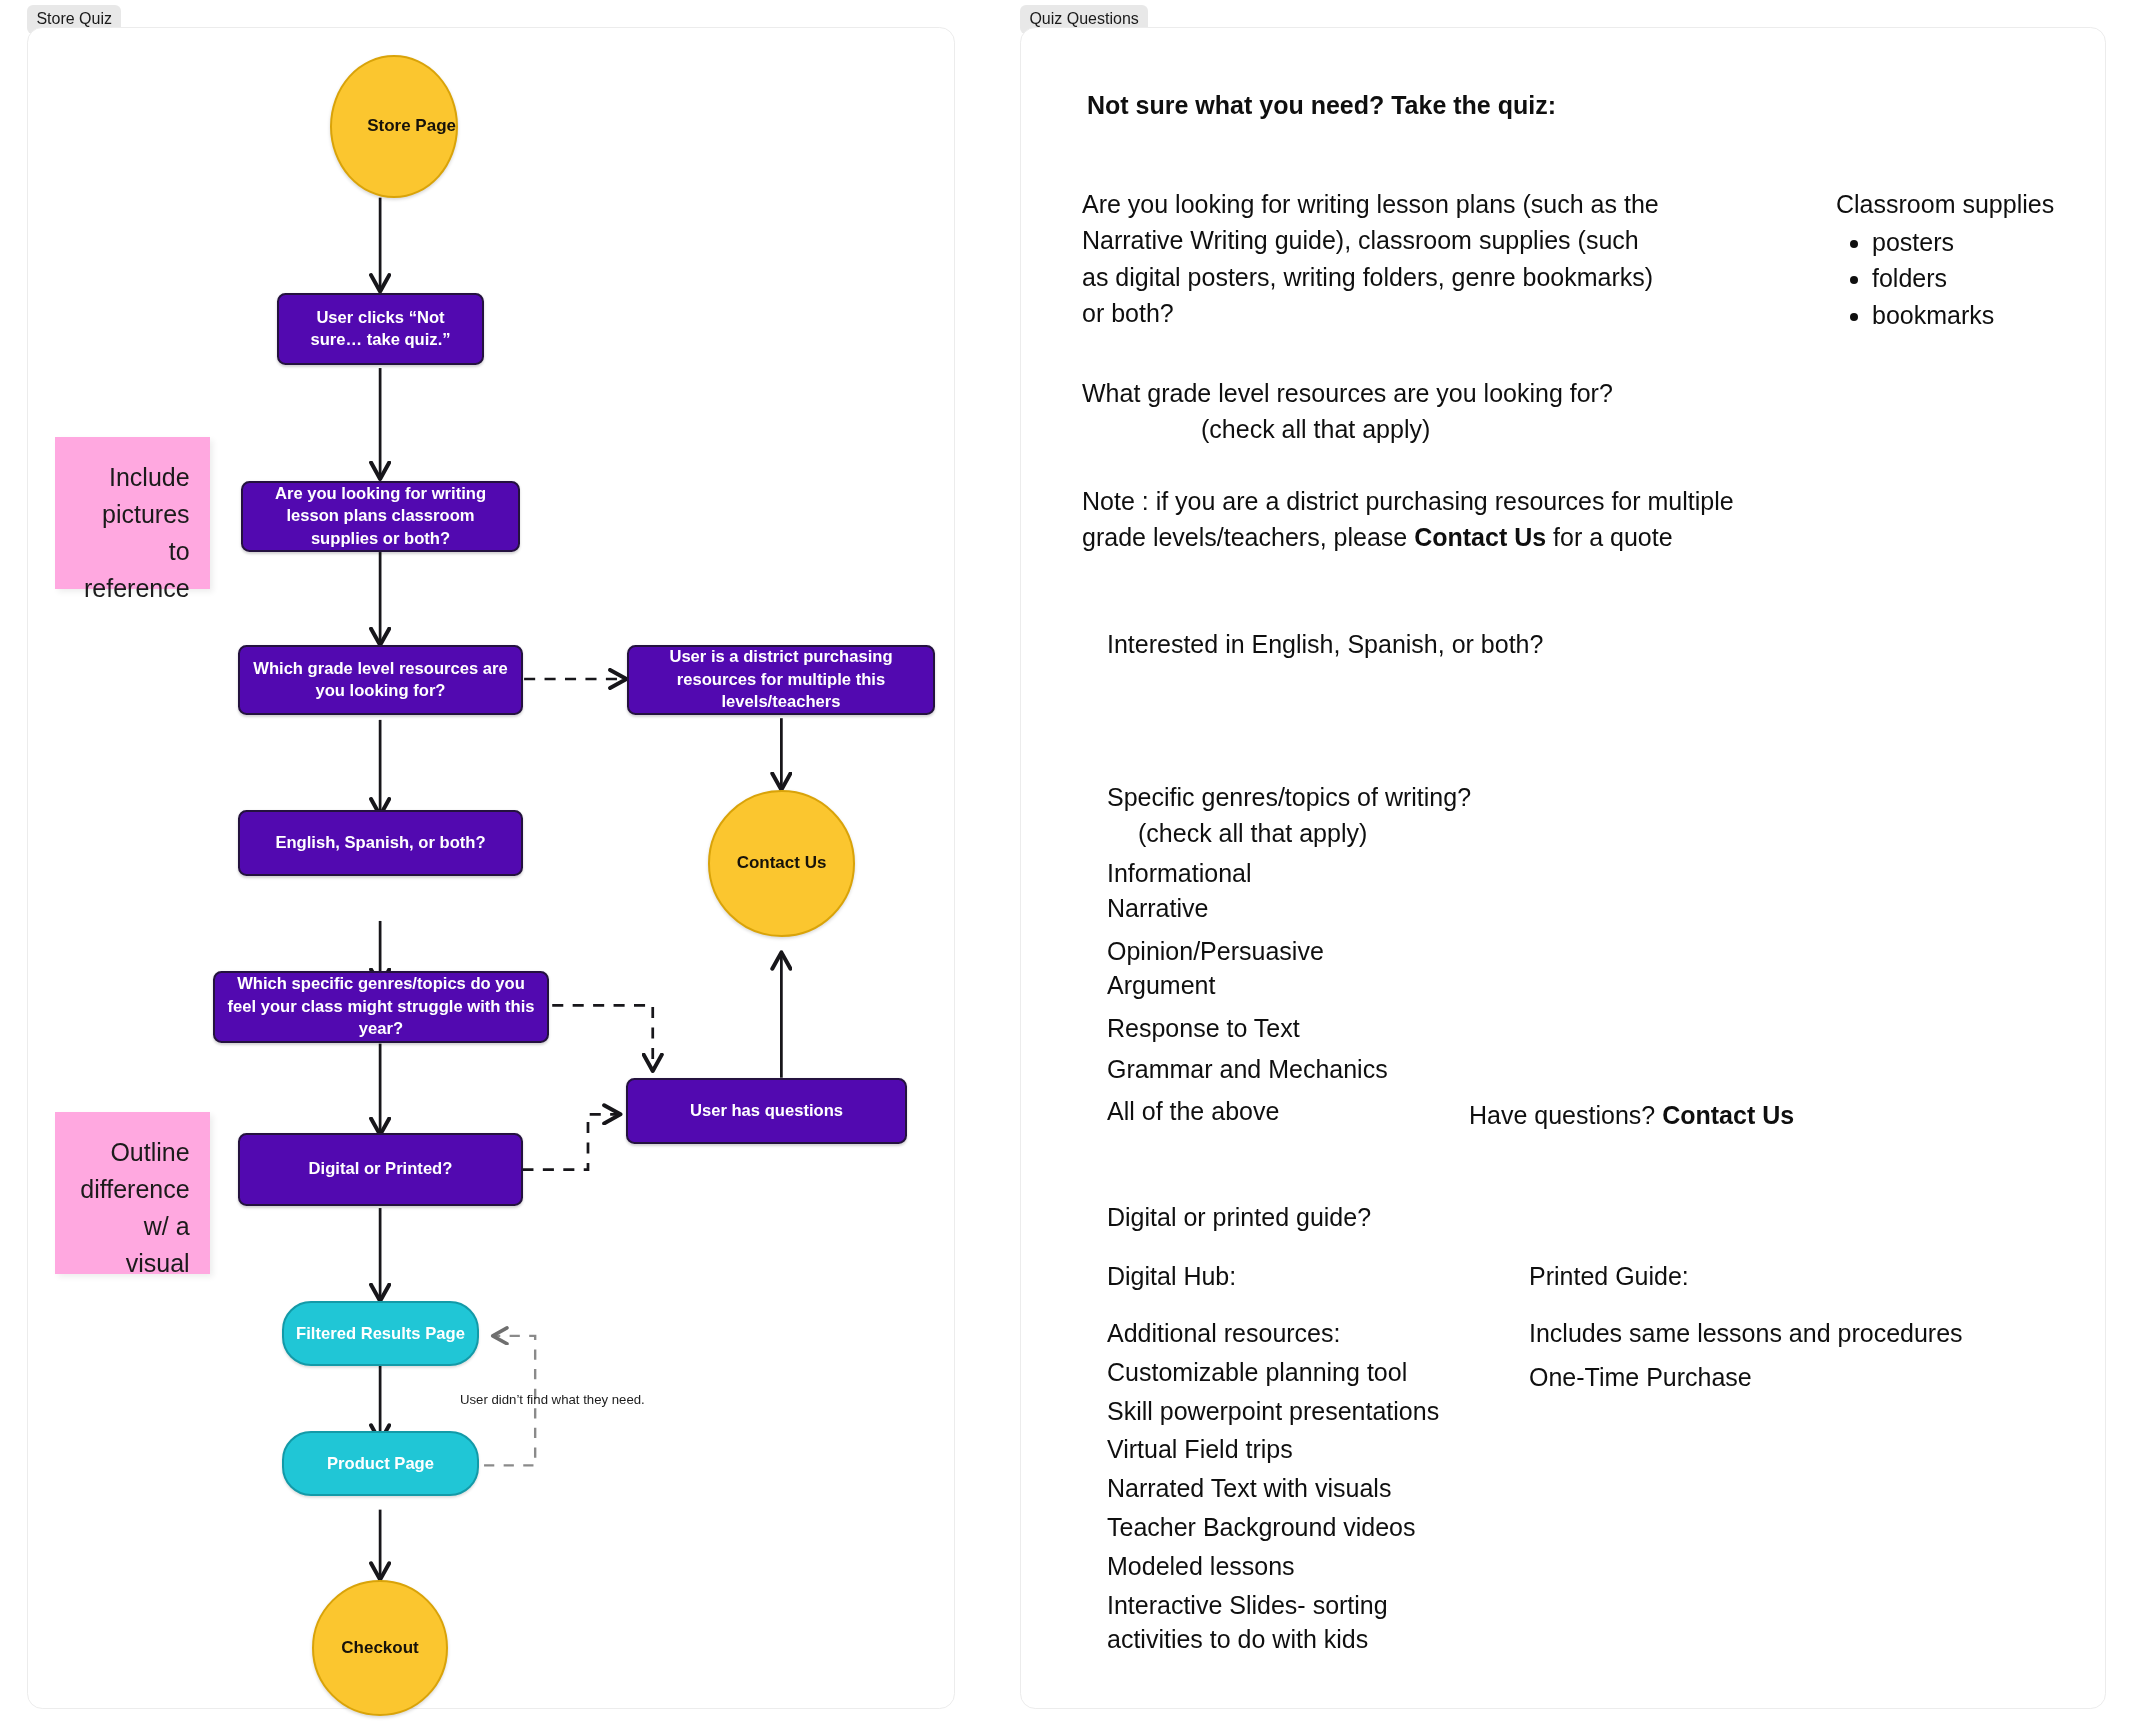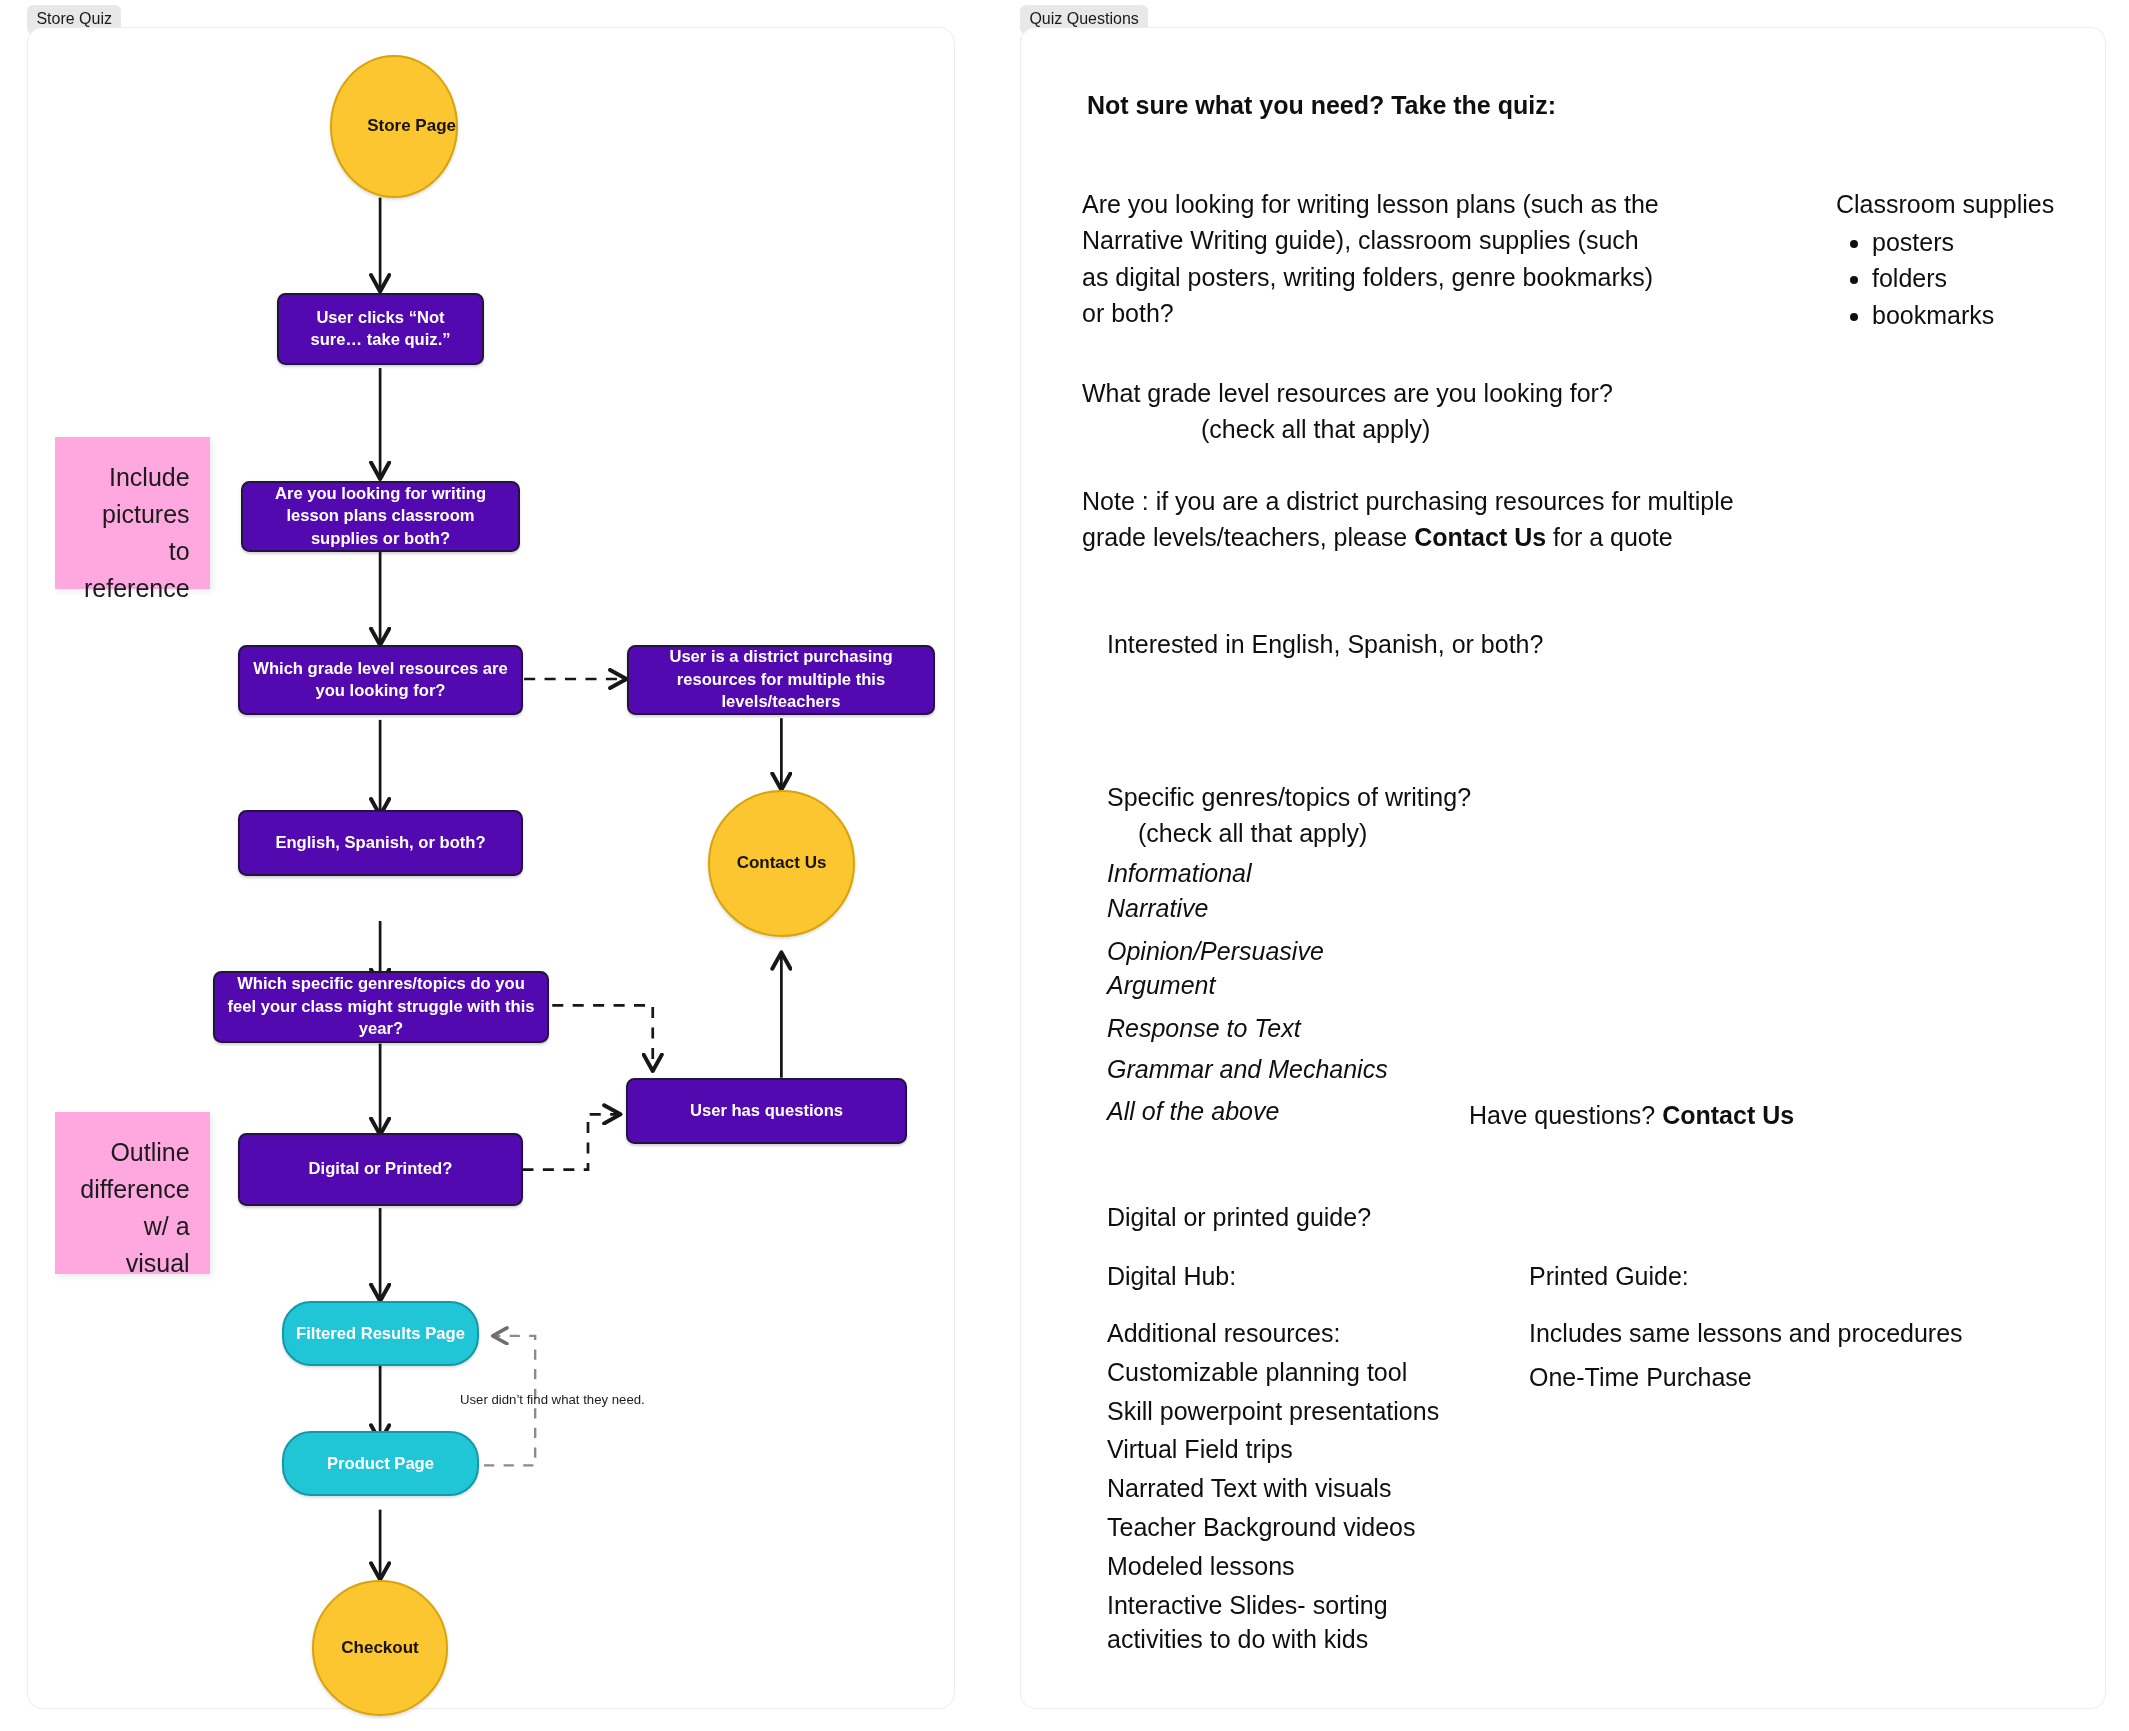--- a/index.html
+++ b/index.html
@@ -239,21 +239,21 @@
     <span>Note : if you are a district purchasing resources for multiple grade levels/teachers, please </span><b>Contact Us</b><span> for a quote</span>
   </div>
 
   <div class="q-text" style="left:1107px; top:626px; width:647px;">Interested in English, Spanish, or both?</div>
 
   <div class="q-text" style="left:1107px; top:779px; width:647px;">
     <span class="q-line">Specific genres/topics of writing?</span>
     <span class="q-line" style="padding-left:31px;">(check all that apply)</span>
   </div>
 
-  <div class="q-text small-gap" style="left:1107px; top:856px; width:647px;font-style:italic;">
+  <div class="q-text small-gap" style="left:1107px; top:856px; width:647px;">
     <span class="q-line">Informational</span>
     <span class="q-line">Narrative</span>
     <span class="q-line" style="margin-top:8.5px;">Opinion/Persuasive</span>
     <span class="q-line">Argument</span>
     <span class="q-line" style="margin-top:8.5px;">Response to Text</span>
     <span class="q-line" style="margin-top:6.8px;">Grammar and Mechanics</span>
     <span class="q-line" style="margin-top:6.8px;">All of the above</span>
   </div>
 
   <div class="q-text" style="left:1469px; top:1097px; width:477px;">

